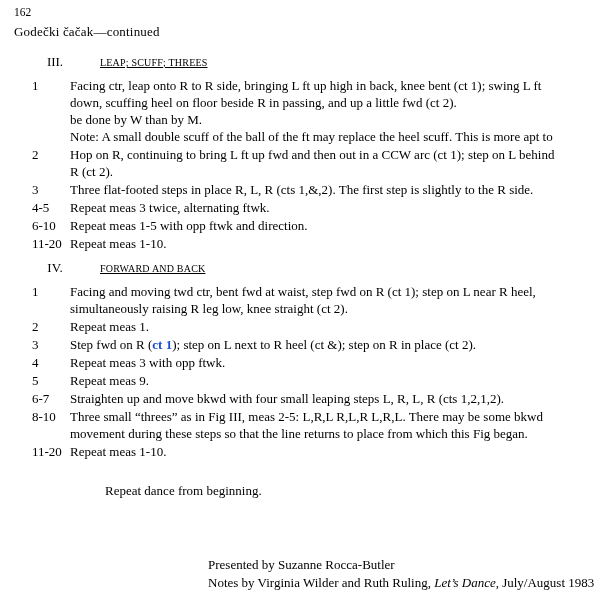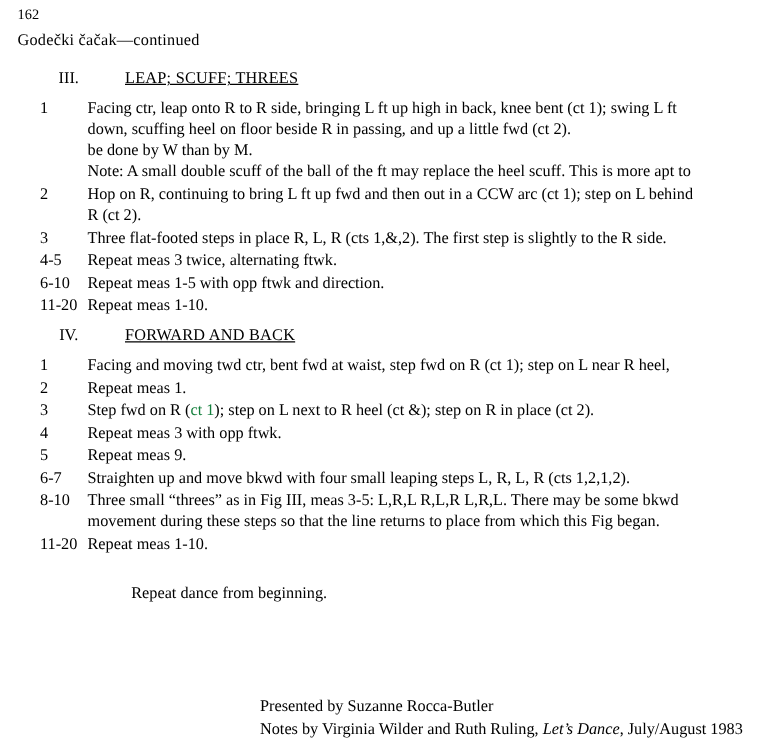--- a/index.html
+++ b/index.html
@@ -52,21 +52,21 @@
     margin-bottom: 7px;
   }
   .section-numeral {
     width: 30px;
     text-align: center;
     font-size: 13px;
     margin-left: 40px;
   }
   .section-title {
     margin-left: 30px;
-    font-size: 13px;
+    font-size: 10px;
     text-decoration: underline;
     letter-spacing: 0.2px;
   }
   .row {
     display: flex;
     align-items: flex-start;
     margin-bottom: 1px;
   }
   .meas {
     width: 70px;
@@ -169,34 +169,35 @@
     <div class="section">
       <div class="section-head">
         <div class="section-numeral">IV.</div>
         <div class="section-title">FORWARD AND BACK</div>
       </div>
 
       <div class="row">
         <div class="meas">1</div>
         <div class="text">
           <div class="note-line">Facing and moving twd ctr, bent fwd at waist, step fwd on R (ct 1); step on L near R heel,</div>
+          <div class="note-line">simultaneously raising R leg low, knee straight (ct 2).</div>
         </div>
       </div>
 
       <div class="row">
         <div class="meas">2</div>
         <div class="text">
           <div class="note-line">Repeat meas 1.</div>
         </div>
       </div>
 
       <div class="row">
         <div class="meas">3</div>
         <div class="text">
-          <div class="note-line" id="row3-line">Step fwd on R (<span style="color: #15803d;">ct 1</span>); step on L next to R heel (ct &amp;); step on R in place (ct 2).</div>
+          <div class="note-line" id="row3-line">Step fwd on R (<span style="color: #1d4ed8; font-weight: bold;">ct 1</span>); step on L next to R heel (ct &amp;); step on R in place (ct 2).</div>
         </div>
       </div>
 
       <div class="row">
         <div class="meas">4</div>
         <div class="text">
           <div class="note-line">Repeat meas 3 with opp ftwk.</div>
         </div>
       </div>
 
@@ -210,21 +211,21 @@
       <div class="row">
         <div class="meas">6-7</div>
         <div class="text">
           <div class="note-line">Straighten up and move bkwd with four small leaping steps L, R, L, R (cts 1,2,1,2).</div>
         </div>
       </div>
 
       <div class="row">
         <div class="meas">8-10</div>
         <div class="text">
-          <div class="note-line">Three small “threes” as in Fig III, meas 3-5: L,R,L  R,L,R  L,R,L. There may be some bkwd</div>
+          <div class="note-line">Three small “threes” as in Fig III, meas 2-5: L,R,L  R,L,R  L,R,L. There may be some bkwd</div>
           <div class="note-line">movement during these steps so that the line returns to place from which this Fig began.</div>
         </div>
       </div>
 
       <div class="row">
         <div class="meas">11-20</div>
         <div class="text">
           <div class="note-line">Repeat meas 1-10.</div>
         </div>
       </div>

